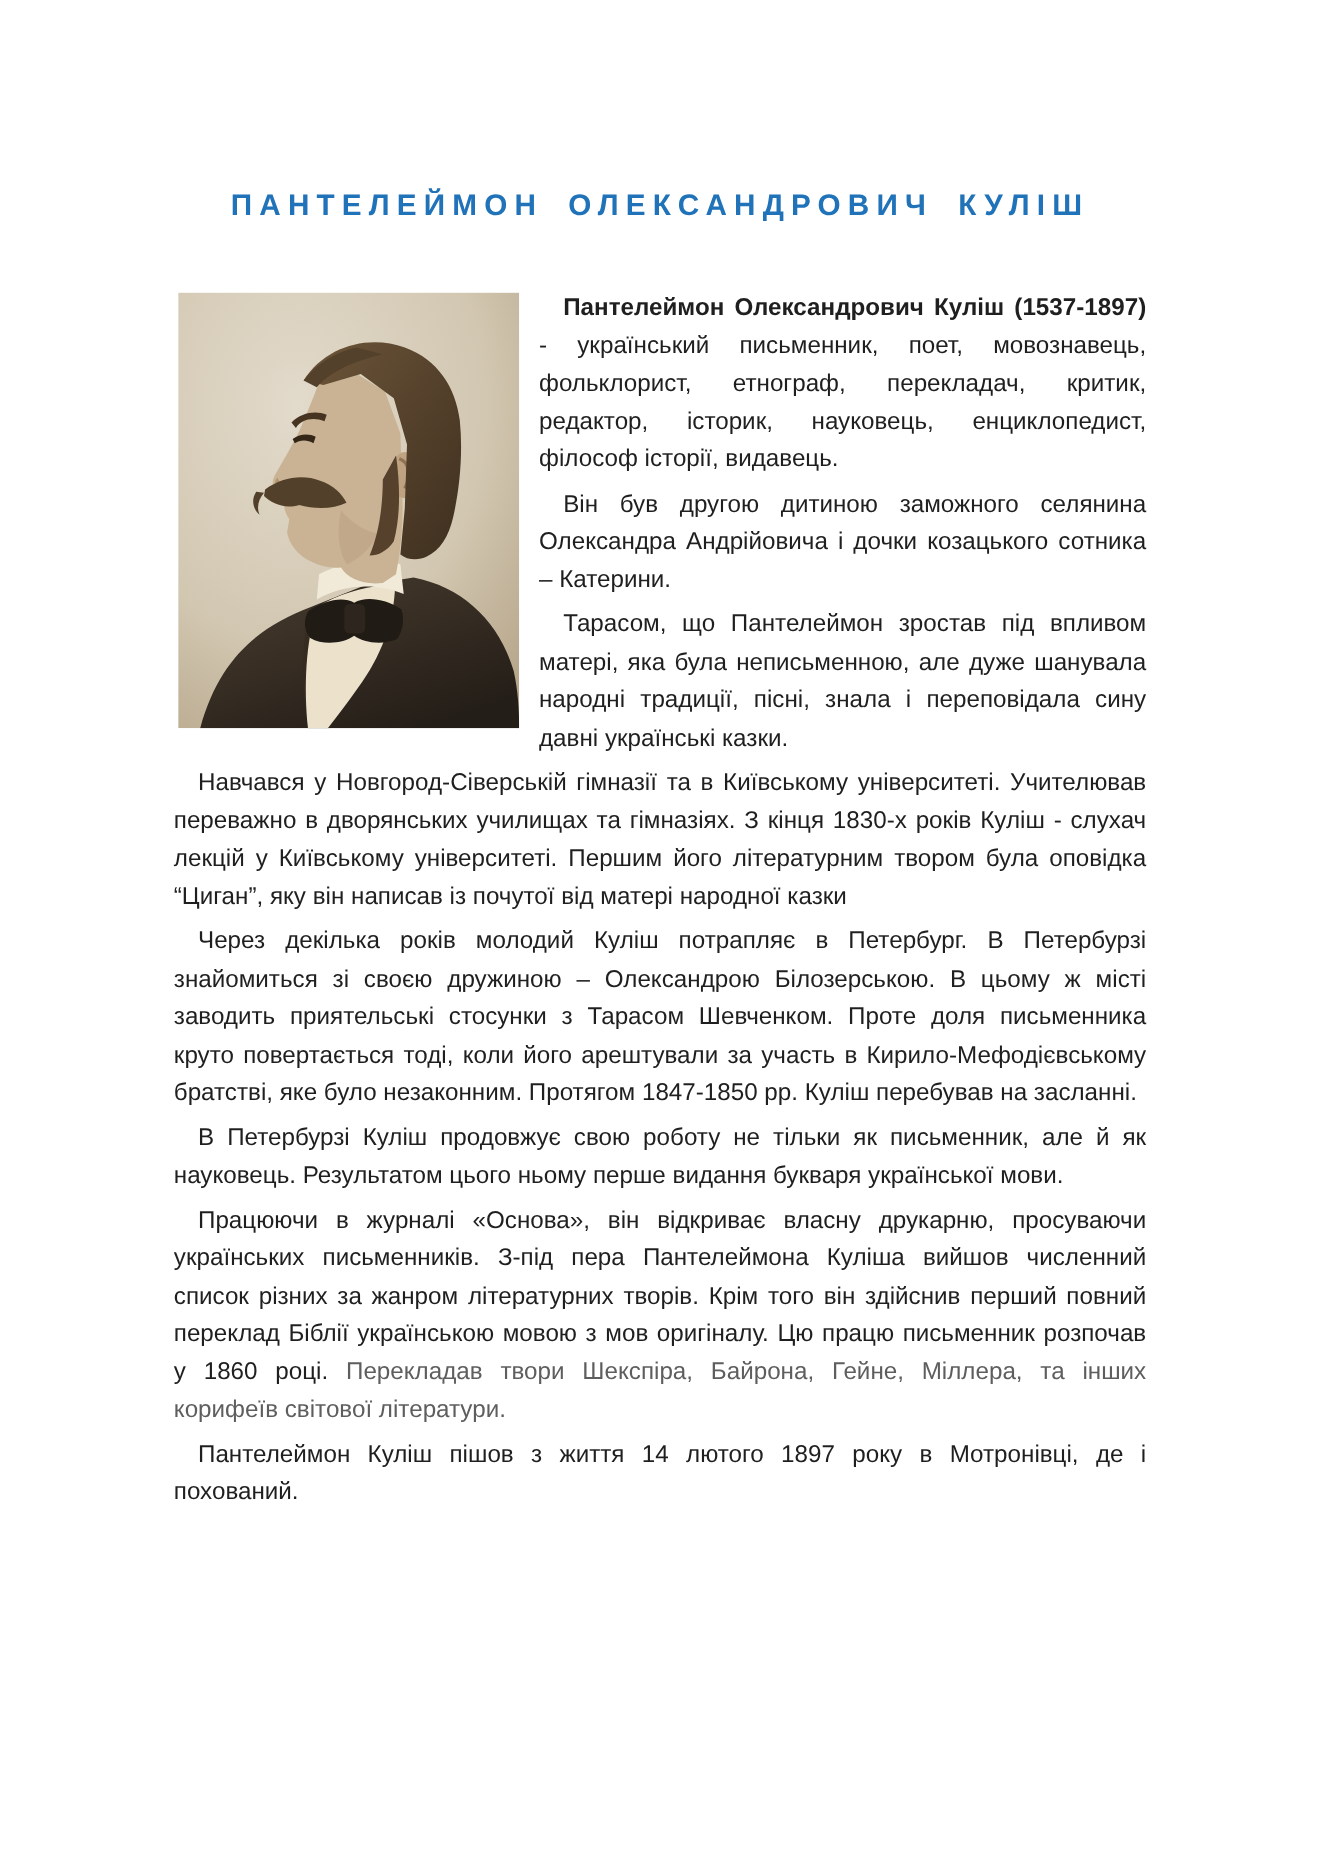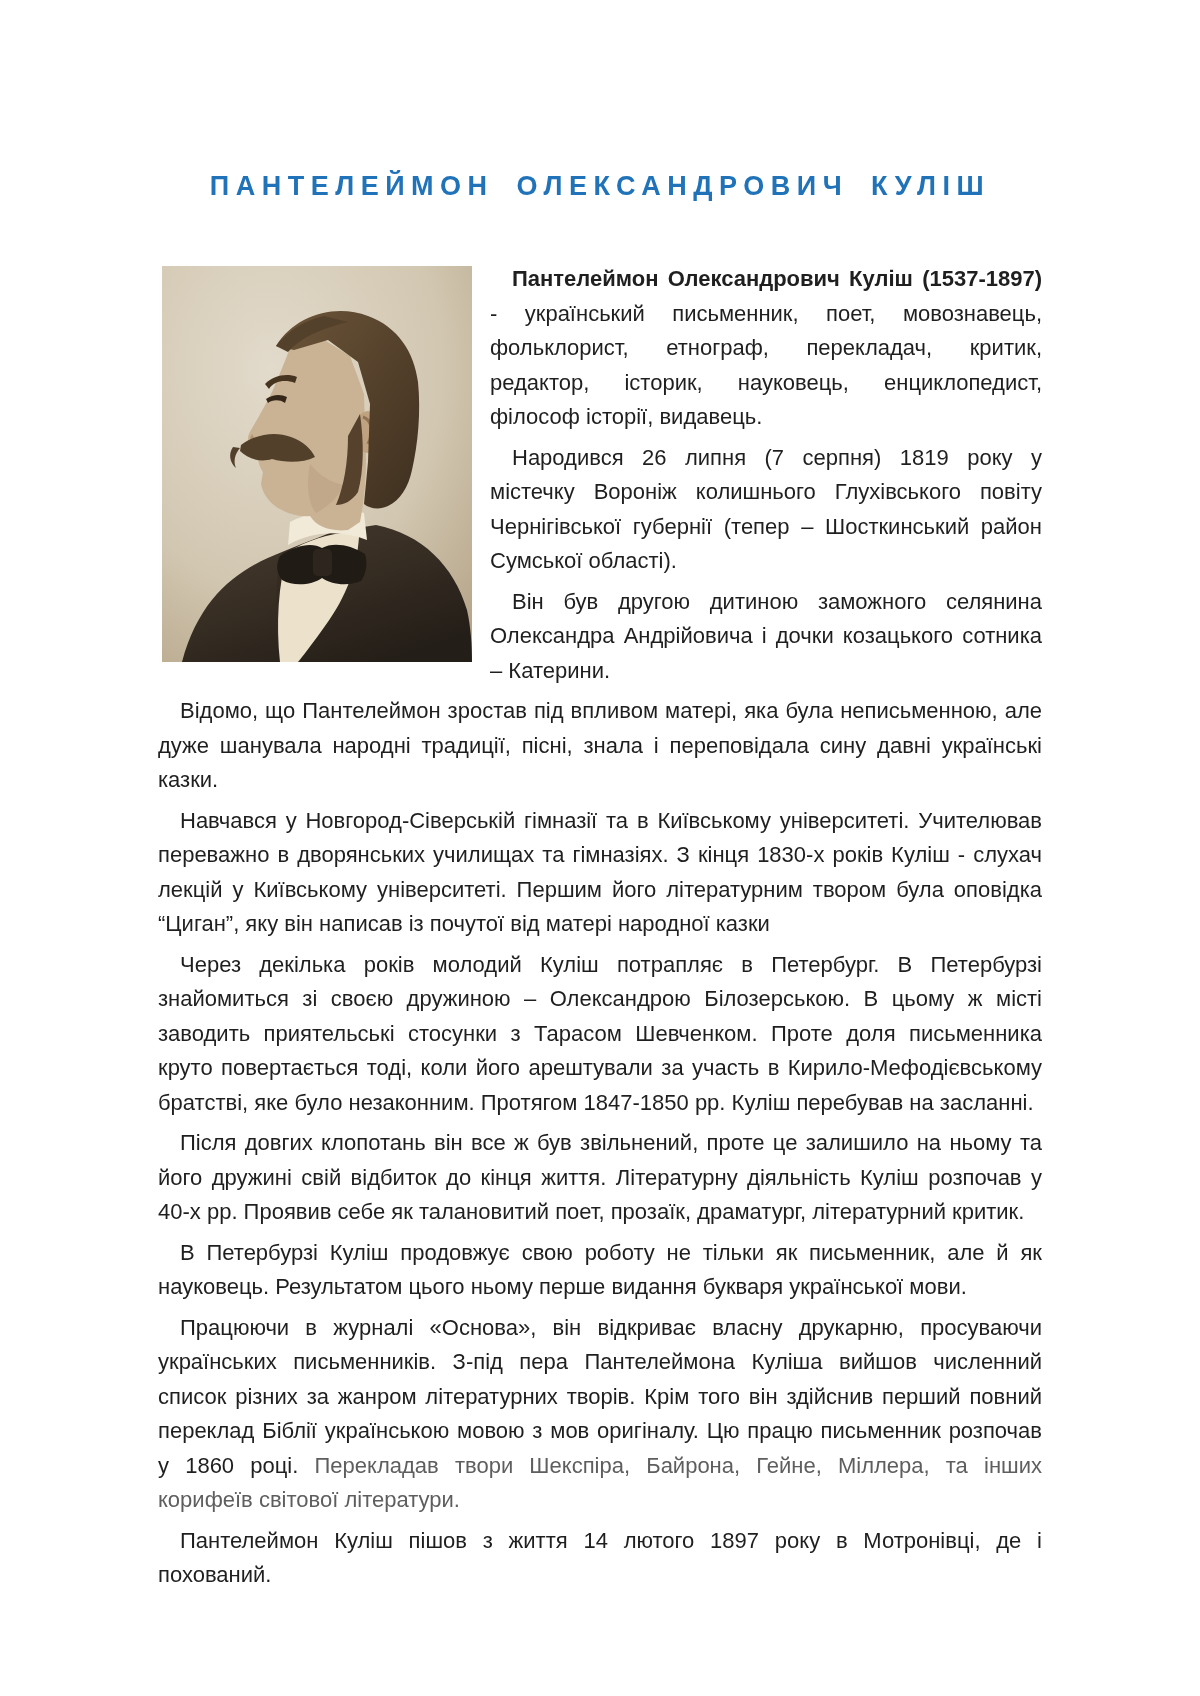--- a/index.html
+++ b/index.html
@@ -124,31 +124,29 @@
         <path d="M78,182 C73,188 71,195 74,202 C68,197 66,188 71,181 Z" fill="#53402b"></path>
 
         <path d="M118,290 C134,279 150,276 160,282 C170,276 188,278 203,288 C206,298 204,308 199,315
                  C185,321 168,318 160,312 C150,319 132,321 120,314 C114,306 114,298 118,290 Z" fill="#211b15"></path>
         <rect x="151" y="283" width="19" height="27" rx="5" fill="#2e261e"></rect>
       </svg>
     </div>
 
     <p class="para no-indent"><span class="lead-line">Пантелеймон Олександрович Куліш (1537-1897)</span><span>- український письменник, поет, мовознавець, фольклорист, етнограф, перекладач, критик, редактор, історик, науковець, енциклопедист, філософ історії, видавець.</span></p>
 
-    <p class="para">Народився 26 липня (7 серпня) 1819 року у містечку Вороніж колишнього Глухівського повіту Чернігівської губернії (тепер – Шосткинський район Сумської області).</p>
 
     <p class="para">Він був другою дитиною заможного селянина Олександра Андрійовича і дочки козацького сотника  – Катерини.</p>
 
-    <p class="para">Відомо, що Пантелеймон зростав під впливом матері, яка була неписьменною, але дуже шанувала народні традиції, пісні, знала і переповідала сину давні українські казки.</p>
+    <p class="para">Тарасом, що Пантелеймон зростав під впливом матері, яка була неписьменною, але дуже шанувала народні традиції, пісні, знала і переповідала сину давні українські казки.</p>
 
     <p class="para">Навчався у Новгород-Сіверській гімназії та в Київському університеті. Учителював переважно в дворянських училищах та гімназіях. З кінця 1830-х років Куліш - слухач лекцій у Київському університеті.  Першим його літературним твором була оповідка “Циган”, яку він написав із почутої від матері народної казки</p>
 
     <p class="para">Через декілька років молодий Куліш потрапляє в Петербург. В Петербурзі знайомиться зі своєю дружиною – Олександрою Білозерською. В цьому ж місті заводить приятельські стосунки з Тарасом Шевченком. Проте доля письменника круто повертається тоді, коли його арештували за участь в Кирило-Мефодієвському братстві, яке було незаконним.  Протягом 1847-1850 рр. Куліш перебував на засланні.</p>
 
-    <p class="para">Після довгих клопотань він все ж був звільнений, проте це залишило на ньому та його дружині свій відбиток до кінця життя. Літературну діяльність Куліш розпочав у 40-х рр. Проявив себе як талановитий поет, прозаїк, драматург, літературний критик.</p>
 
     <p class="para">В Петербурзі Куліш продовжує свою роботу не тільки як письменник, але й як науковець. Результатом цього ньому перше видання букваря української мови.</p>
 
 
     <p class="para"><span>Працюючи в журналі «Основа», він відкриває власну друкарню, просуваючи українських письменників. З-під пера Пантелеймона Куліша вийшов численний список різних за жанром літературних творів. Крім того він здійснив перший повний переклад Біблії українською мовою з мов оригіналу. Цю працю письменник розпочав у 1860 році. </span><span class="muted">Перекладав твори Шекспіра, Байрона, Гейне, Міллера,  та інших корифеїв світової літератури.</span></p>
 
     <p class="para">Пантелеймон Куліш пішов з життя 14 лютого 1897 року в Мотронівці, де і похований.</p>
 
   </div>
 </div>

